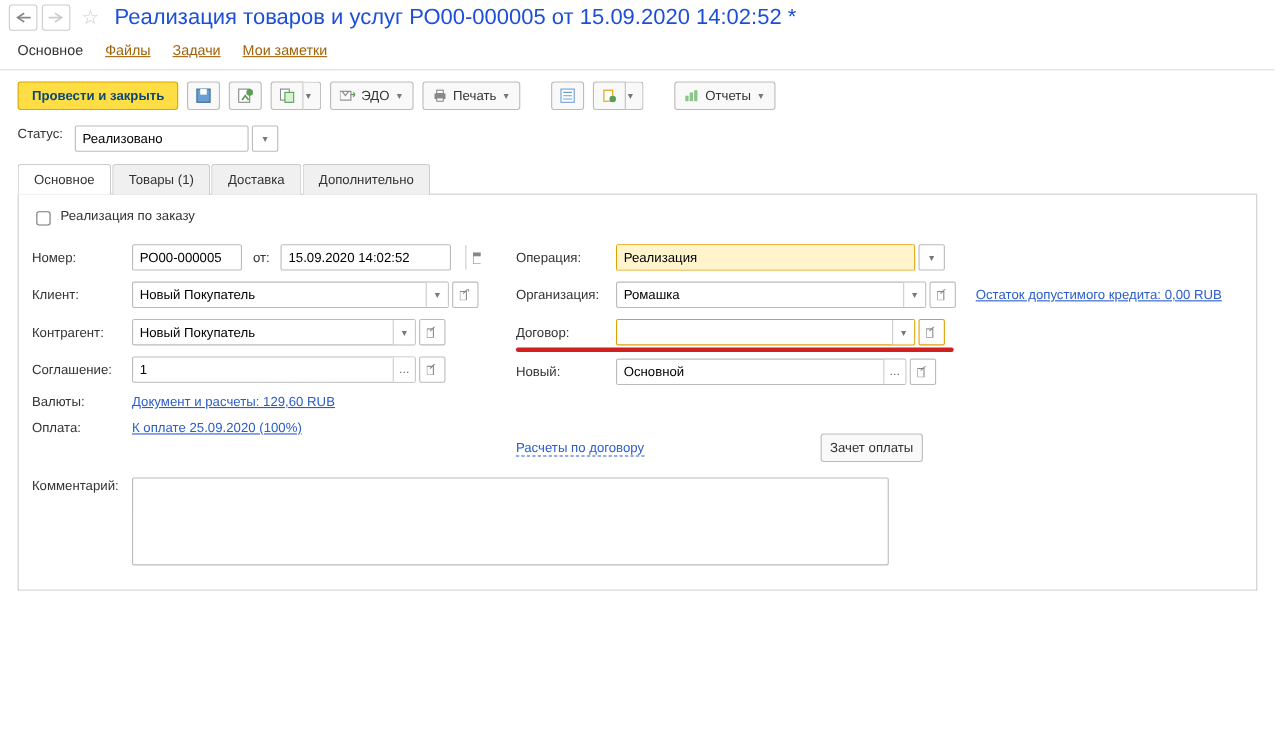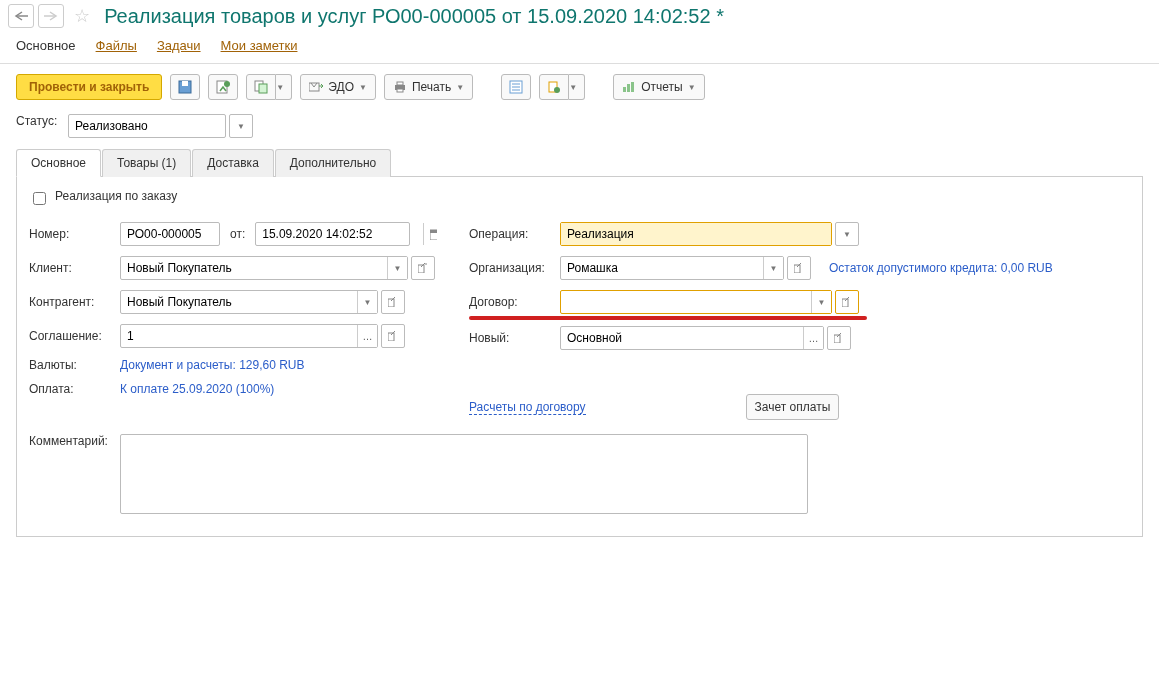--- a/index.html
+++ b/index.html
@@ -20,21 +20,21 @@
   .nav-btn {
     width: 26px; height: 24px;
     border: 1px solid #ccc;
     border-radius: 3px;
     background: #fff;
     display: flex; align-items: center; justify-content: center;
     cursor: pointer;
     color: #888;
   }
   .star-icon { color: #ccc; font-size: 18px; margin: 0 6px; }
-  .page-title { font-size: 20px; color: #0f766e; margin-left: 4px; }
+  .page-title { font-size: 20px; color: #1d4ed8; margin-left: 4px; }
   .nav-links {
     display: flex; gap: 20px; padding: 6px 16px 10px 16px;
     border-bottom: 1px solid #ddd;
   }
   .nav-link { color: #a16207; text-decoration: underline; font-size: 13px; cursor: pointer; }
   .nav-link.active { color: #333; text-decoration: none; }
   .toolbar {
     display: flex; gap: 8px; padding: 10px 16px; align-items: center;
     flex-wrap: wrap;
   }
@@ -45,21 +45,21 @@
     background: #f9f9f9;
     padding: 0 8px;
     display: flex; align-items: center; gap: 5px;
     cursor: pointer;
     font-size: 12px;
   }
   .btn-yellow {
     background: #ffdd44;
     border-color: #d4a800;
     font-weight: bold;
-    color: #a16207;
+    color: #0c4a6e;
     padding: 0 12px;
   }
   .btn-icon { width: 30px; justify-content: center; padding: 0; }
   .dropdown-arrow { font-size: 8px; color: #777; }
   .status-row { padding: 4px 16px 10px 16px; display: flex; align-items: flex-start; gap: 8px; }
   .label { color: #333; min-width: 80px; font-size: 12px; }
   .select-wrap {
     display: flex; align-items: center;
     border: 1px solid #bbb; border-radius: 2px; height: 24px;
     background: #fff;
@@ -99,21 +99,21 @@
   .col2-label { width: 85px; }
   .input-group { display: flex; }
   .input-group .select-wrap { }
   .input-group .ext-btn-sq {
     width: 24px; height: 24px; border: 1px solid #bbb; background: #fff;
     margin-left: 3px; border-radius: 2px; cursor: pointer;
     display: flex; align-items: center; justify-content: center; font-size: 10px; color: #555;
   }
   .highlight-yellow { background: #fff4cc !important; }
   .highlight-border { border: 1px solid #e0a000 !important; }
-  .link { color: #2b5dc9; cursor: pointer; }
+  .link { color: #2b5dc9; text-decoration: underline; cursor: pointer; }
   .link-dotted { border-bottom: 1px dashed #2b5dc9; text-decoration: none; }
   .textarea {
     width: 688px; height: 80px; border: 1px solid #bbb; border-radius: 2px;
     resize: none; font-family: inherit; font-size: 12px; padding: 4px;
   }
   .red-underline {
     height: 4px; background: #d02020; width: 398px; margin-top: 2px;
     border-radius: 2px;
   }
   svg { display: block; }
@@ -344,21 +344,21 @@
           </div>
           <div class="ext-btn-sq">
               <span class="dropdown-arrow">▼</span>
             </div>
         </div>
       </div>
 
       <div class="form-row">
         <span class="label col2-label">Организация:</span>
         <div class="input-group">
-          <div class="select-wrap" style="width:224px">
+          <div class="select-wrap" style="width:282px">
             <input type="text" value="Ромашка" style="">
             <button class="ext-btn">
                 <span class="dropdown-arrow">▼</span>
               </button>
           </div>
           <div class="ext-btn-sq">
             <svg width="10" height="10">
                 <rect x="0" y="2" width="6" height="8" stroke="#888" fill="none"></rect>
                 <path d="M3 4 L8 -1" stroke="#888"></path>
               </svg>

